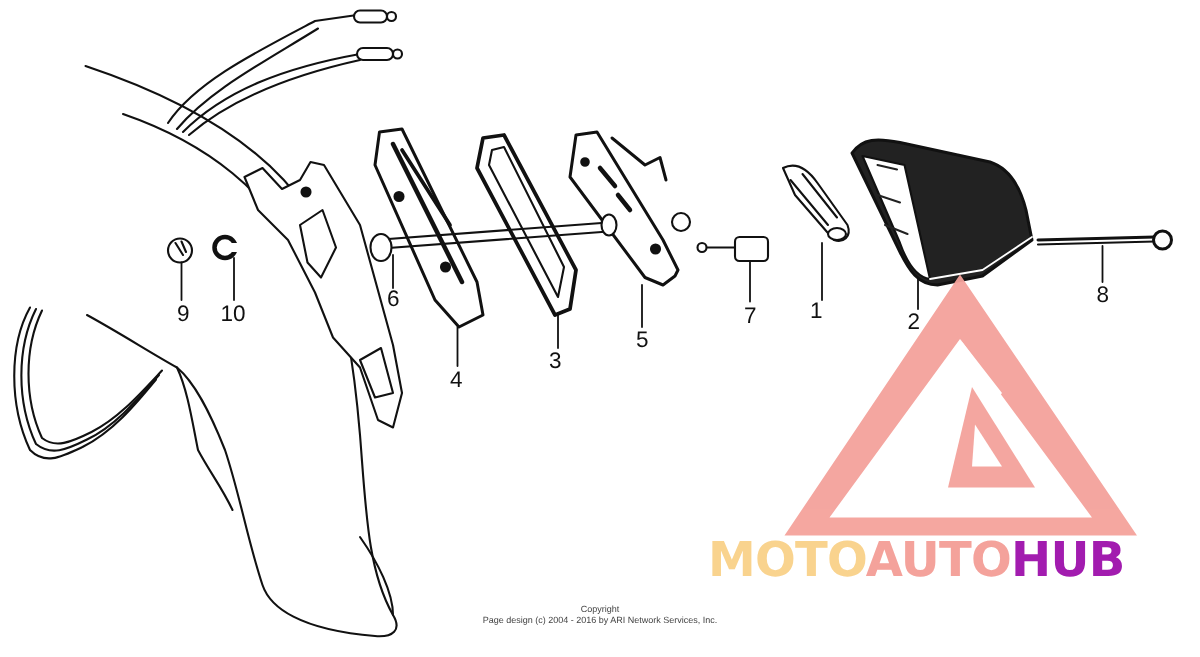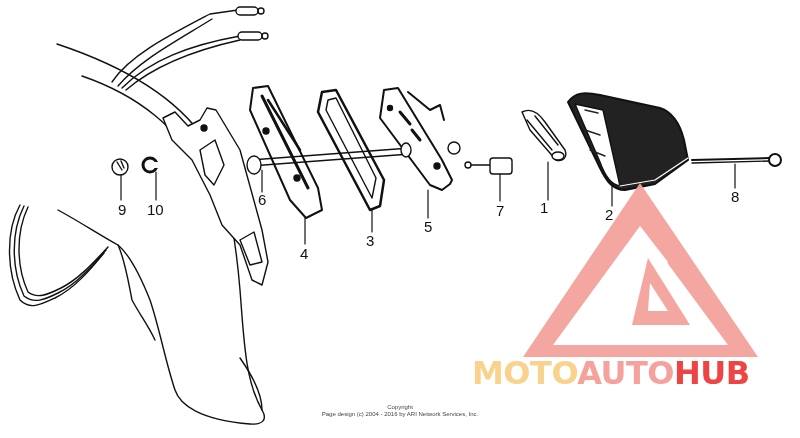--- a/index.html
+++ b/index.html
@@ -3,21 +3,21 @@
 <meta charset="utf-8">
 <style>
   html, body { margin:0; padding:0; background:#ffffff; }
   body { width:800px; height:438px; position:relative; overflow:hidden; font-family:"Liberation Sans", sans-serif; }
   .diagram { position:absolute; left:0; top:0; width:800px; height:438px; }
   .callout { position:absolute; font-family:"Liberation Sans", sans-serif; font-size:15px; color:#111; line-height:1; }
   .copyright { position:absolute; left:0; width:800px; text-align:center; font-size:6px; color:#444; line-height:7px; }
   .wm-text { position:absolute; left:472px; top:357px; font-family:"DejaVu Sans", sans-serif; font-weight:bold; font-size:32px; letter-spacing:-0.5px; line-height:1; white-space:nowrap; }
   .wm-auto { color:#f9d38e; }
   .wm-moto { color:#f4a29b; }
-  .wm-hub { color:#ef4444; }
+  .wm-hub { color:#a21caf; }
 </style>
 </head>
 <body>
 
 <svg class="diagram" viewBox="0 0 800 438" xmlns="http://www.w3.org/2000/svg" fill="none" stroke="#111" stroke-width="1.4" stroke-linejoin="round" stroke-linecap="round">
 
   <g>
     <path d="M57 44 C120 65 175 95 205 140 C225 175 235 230 240 290 C244 340 245 380 262 410 C268 420 262 425 250 424 C200 420 180 405 175 390 C165 360 160 330 150 300 C140 275 130 255 118 245 C100 235 80 222 58 210"></path>
     <path d="M82 76 C140 96 180 130 198 170"></path>
     <path d="M240 358 C252 375 262 395 262 410"></path>

